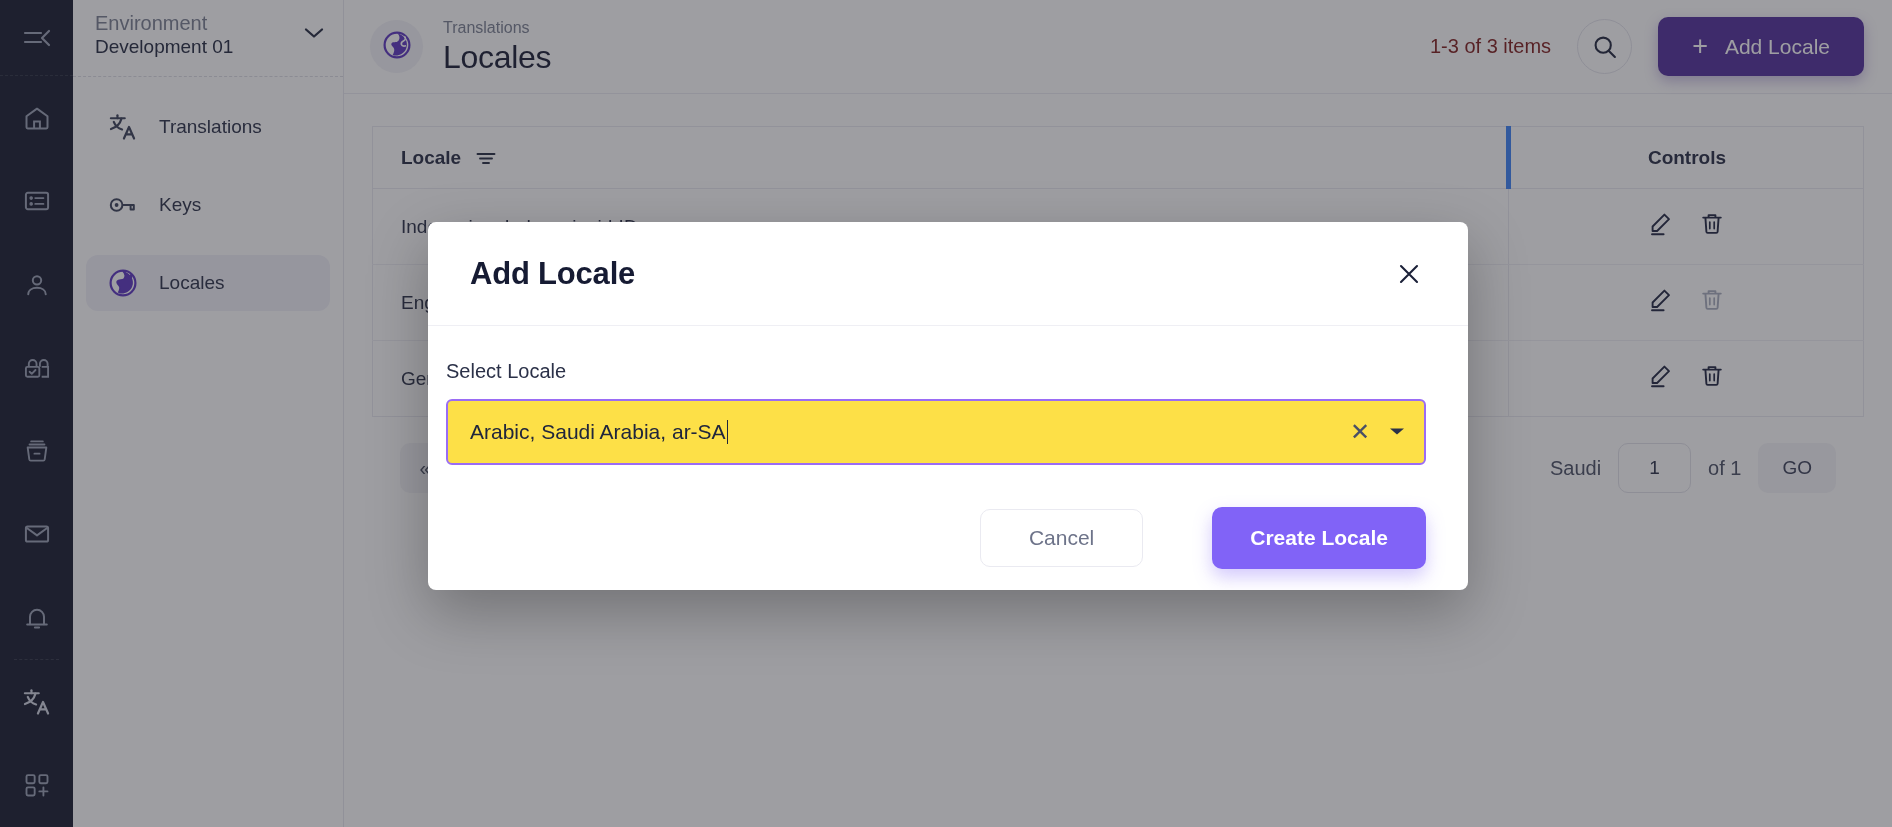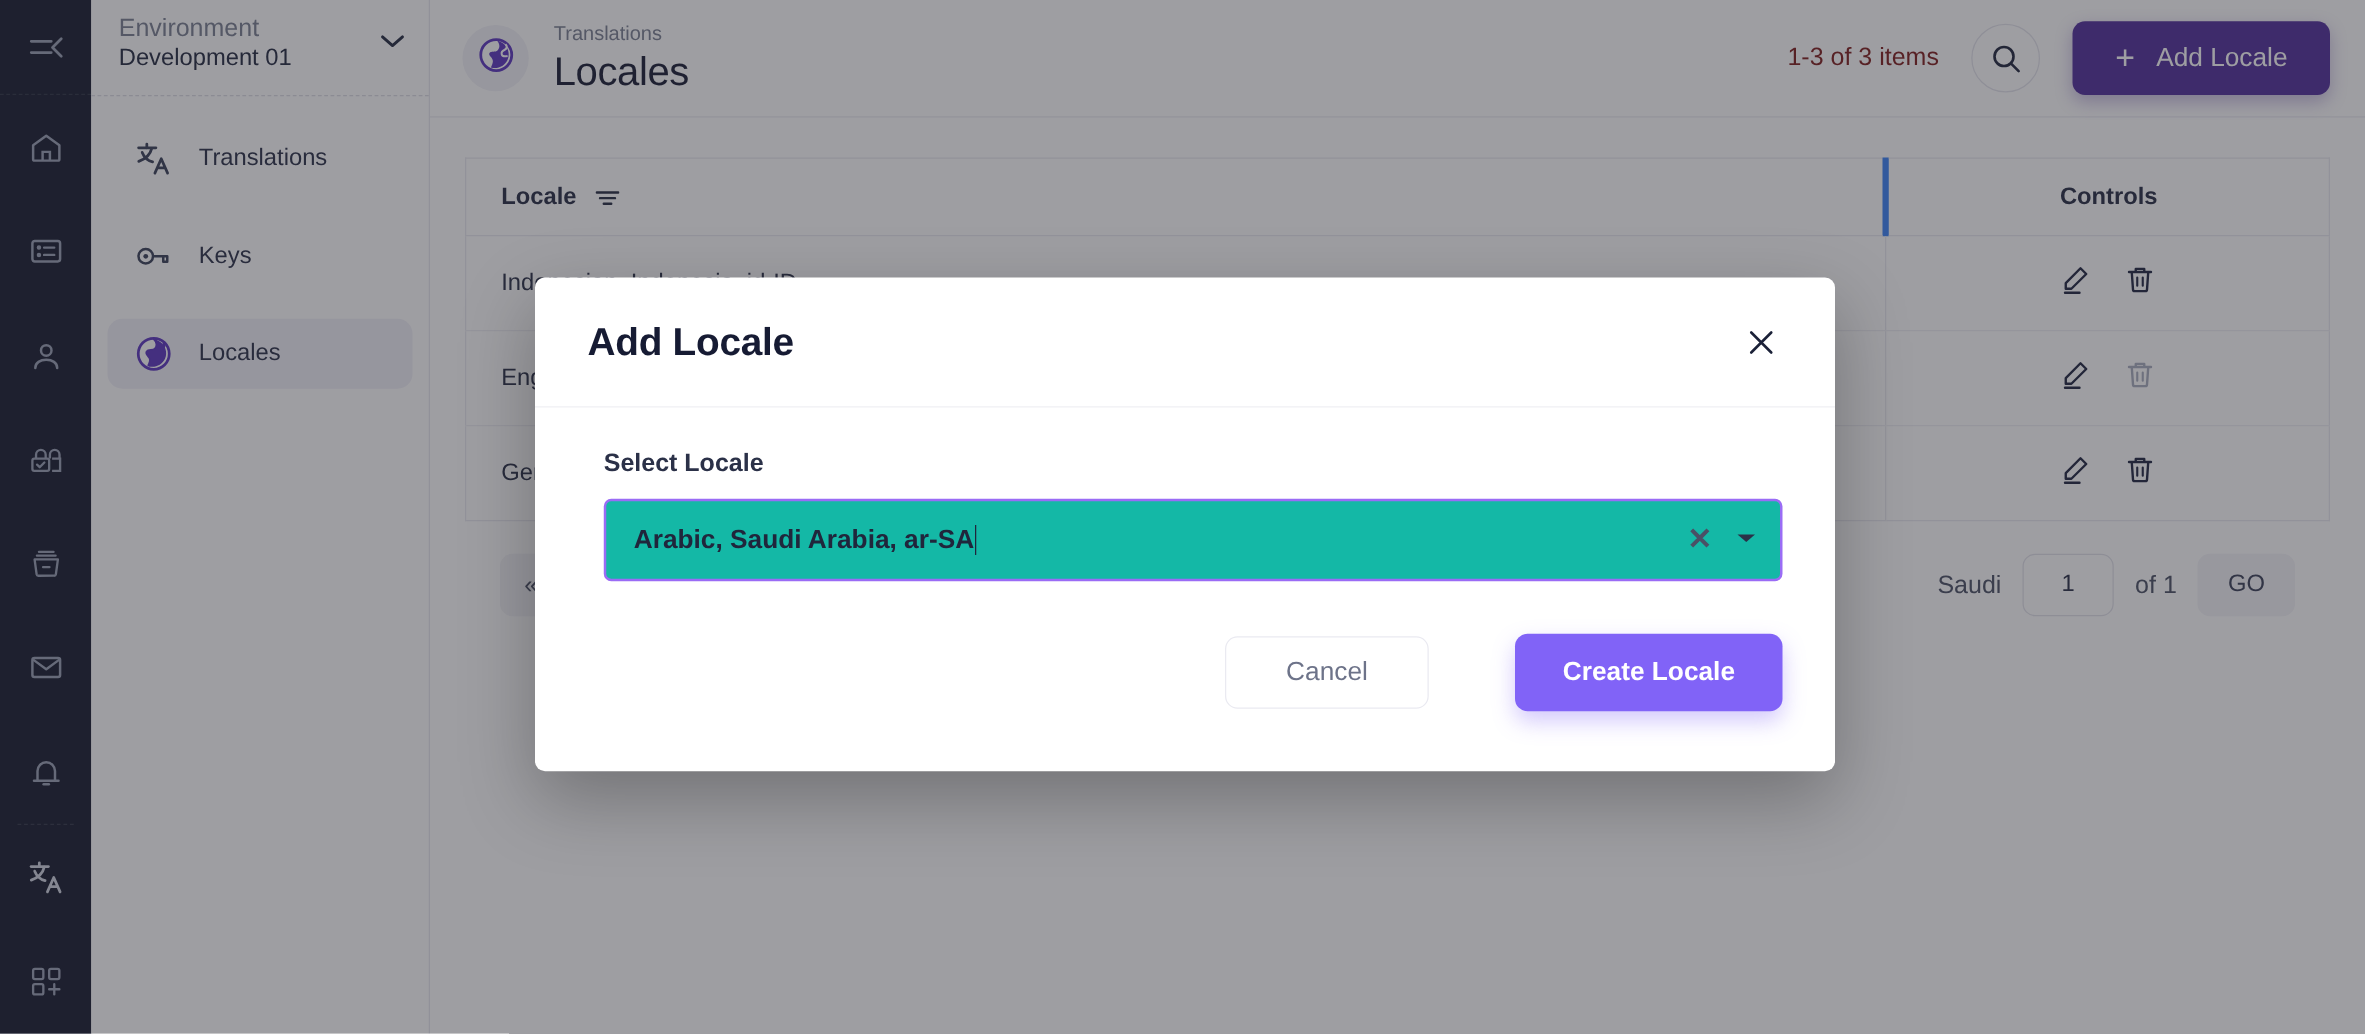--- a/index.html
+++ b/index.html
@@ -167,26 +167,26 @@
     display: flex; align-items: center;
     padding: 0 40px 0 42px;
     border-bottom: 1px solid #efeff4;
   }
   .modal-title { font-size: 31px; color: #161b33; font-weight: bold; letter-spacing: -0.2px; }
   .modal-close {
     margin-left: auto; cursor: pointer;
     width: 38px; height: 38px;
     display: flex; align-items: center; justify-content: center;
   }
-  .modal-body { padding: 34px 42px 0 55px; font-weight: bold; }
+  .modal-body { padding: 34px 42px 0 18px; }
   .field-label { font-size: 20px; color: #2b3148; margin-bottom: 16px; }
   .select-box {
     height: 66px; width: 100%;
     border: 2px solid #9a6cf5; border-radius: 6px;
-    background: #14b8a6;
+    background: #fde047;
     display: flex; align-items: center;
     padding: 0 18px 0 22px;
   }
   .select-val { font-size: 21px; color: #20263c; white-space: nowrap; }
   .caret-bar {
     display: inline-block; width: 1px; height: 24px;
     background: #20263c; margin-left: 1px;
     vertical-align: -5px;
   }
   .sel-actions { margin-left: auto; display: flex; align-items: center; gap: 18px; }
@@ -197,21 +197,21 @@
     margin-top: 27px;
   }
   .checkbox {
     width: 25px; height: 25px; border: 2px solid #9aa0b8;
     border-radius: 4px; background: #fff; cursor: pointer;
     flex: 0 0 25px;
   }
   .check-label { font-size: 21px; color: #8189a3; }
   .modal-foot {
     display: flex; justify-content: flex-end; align-items: center;
-    gap: 22px; padding: 42px 42px 48px 42px;
+    gap: 22px; padding: 42px 42px 21px 42px;
   }
   .btn-cancel {
     height: 58px; padding: 0 48px;
     background: #fff; border: 1px solid #eaeaf1; border-radius: 10px;
     font-size: 21px; color: #6d7churn; color: #6d7389;
     font-family: inherit; cursor: pointer;
   }
   .btn-create {
     height: 62px; padding: 0 38px;
     background: #8163f7; border: none; border-radius: 10px;

